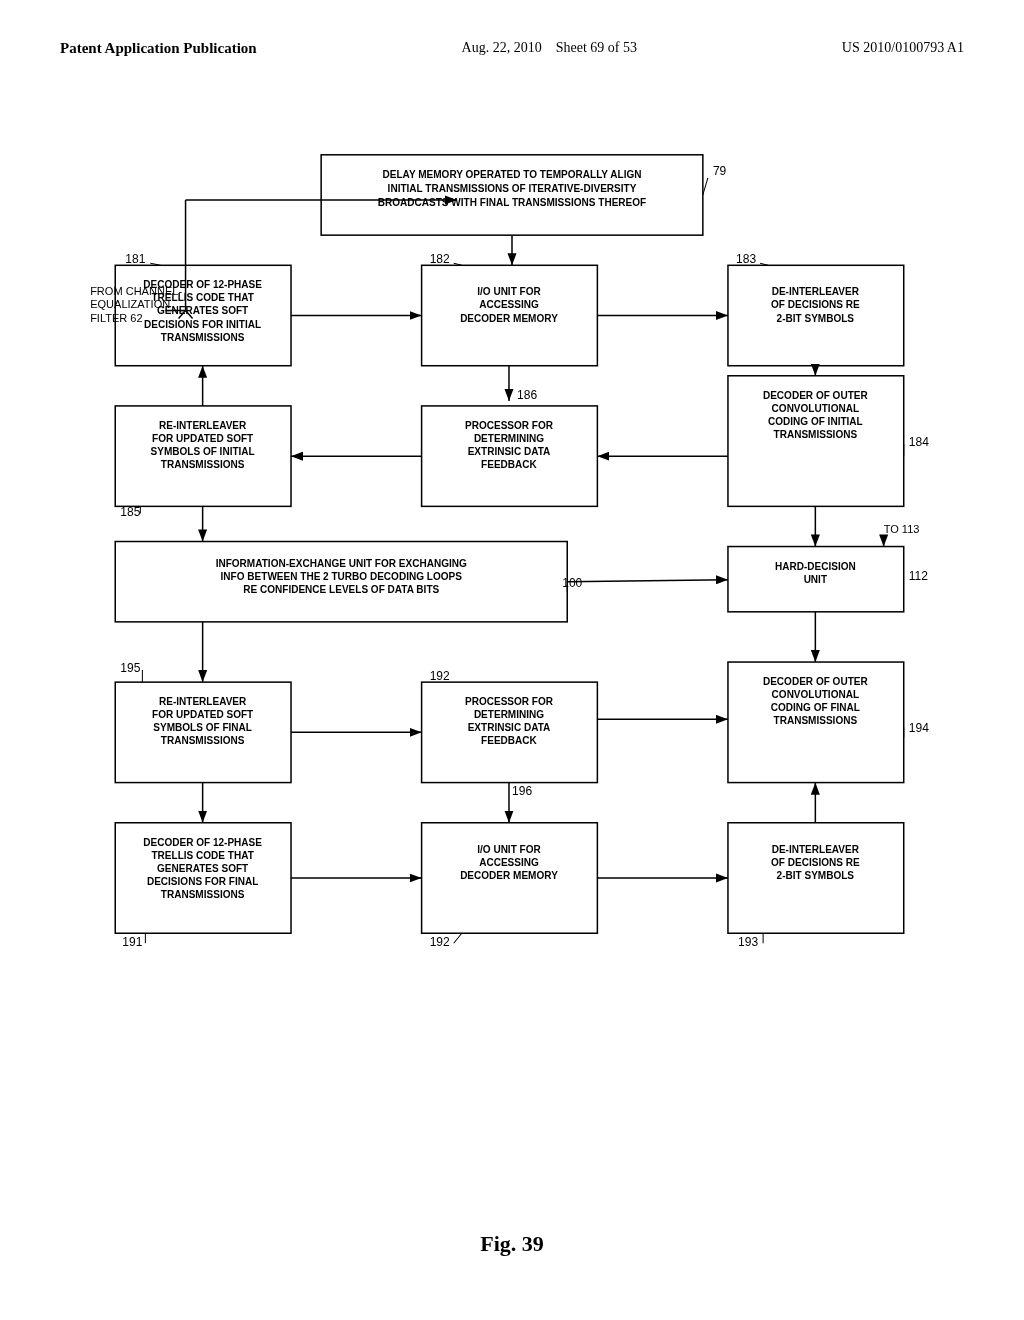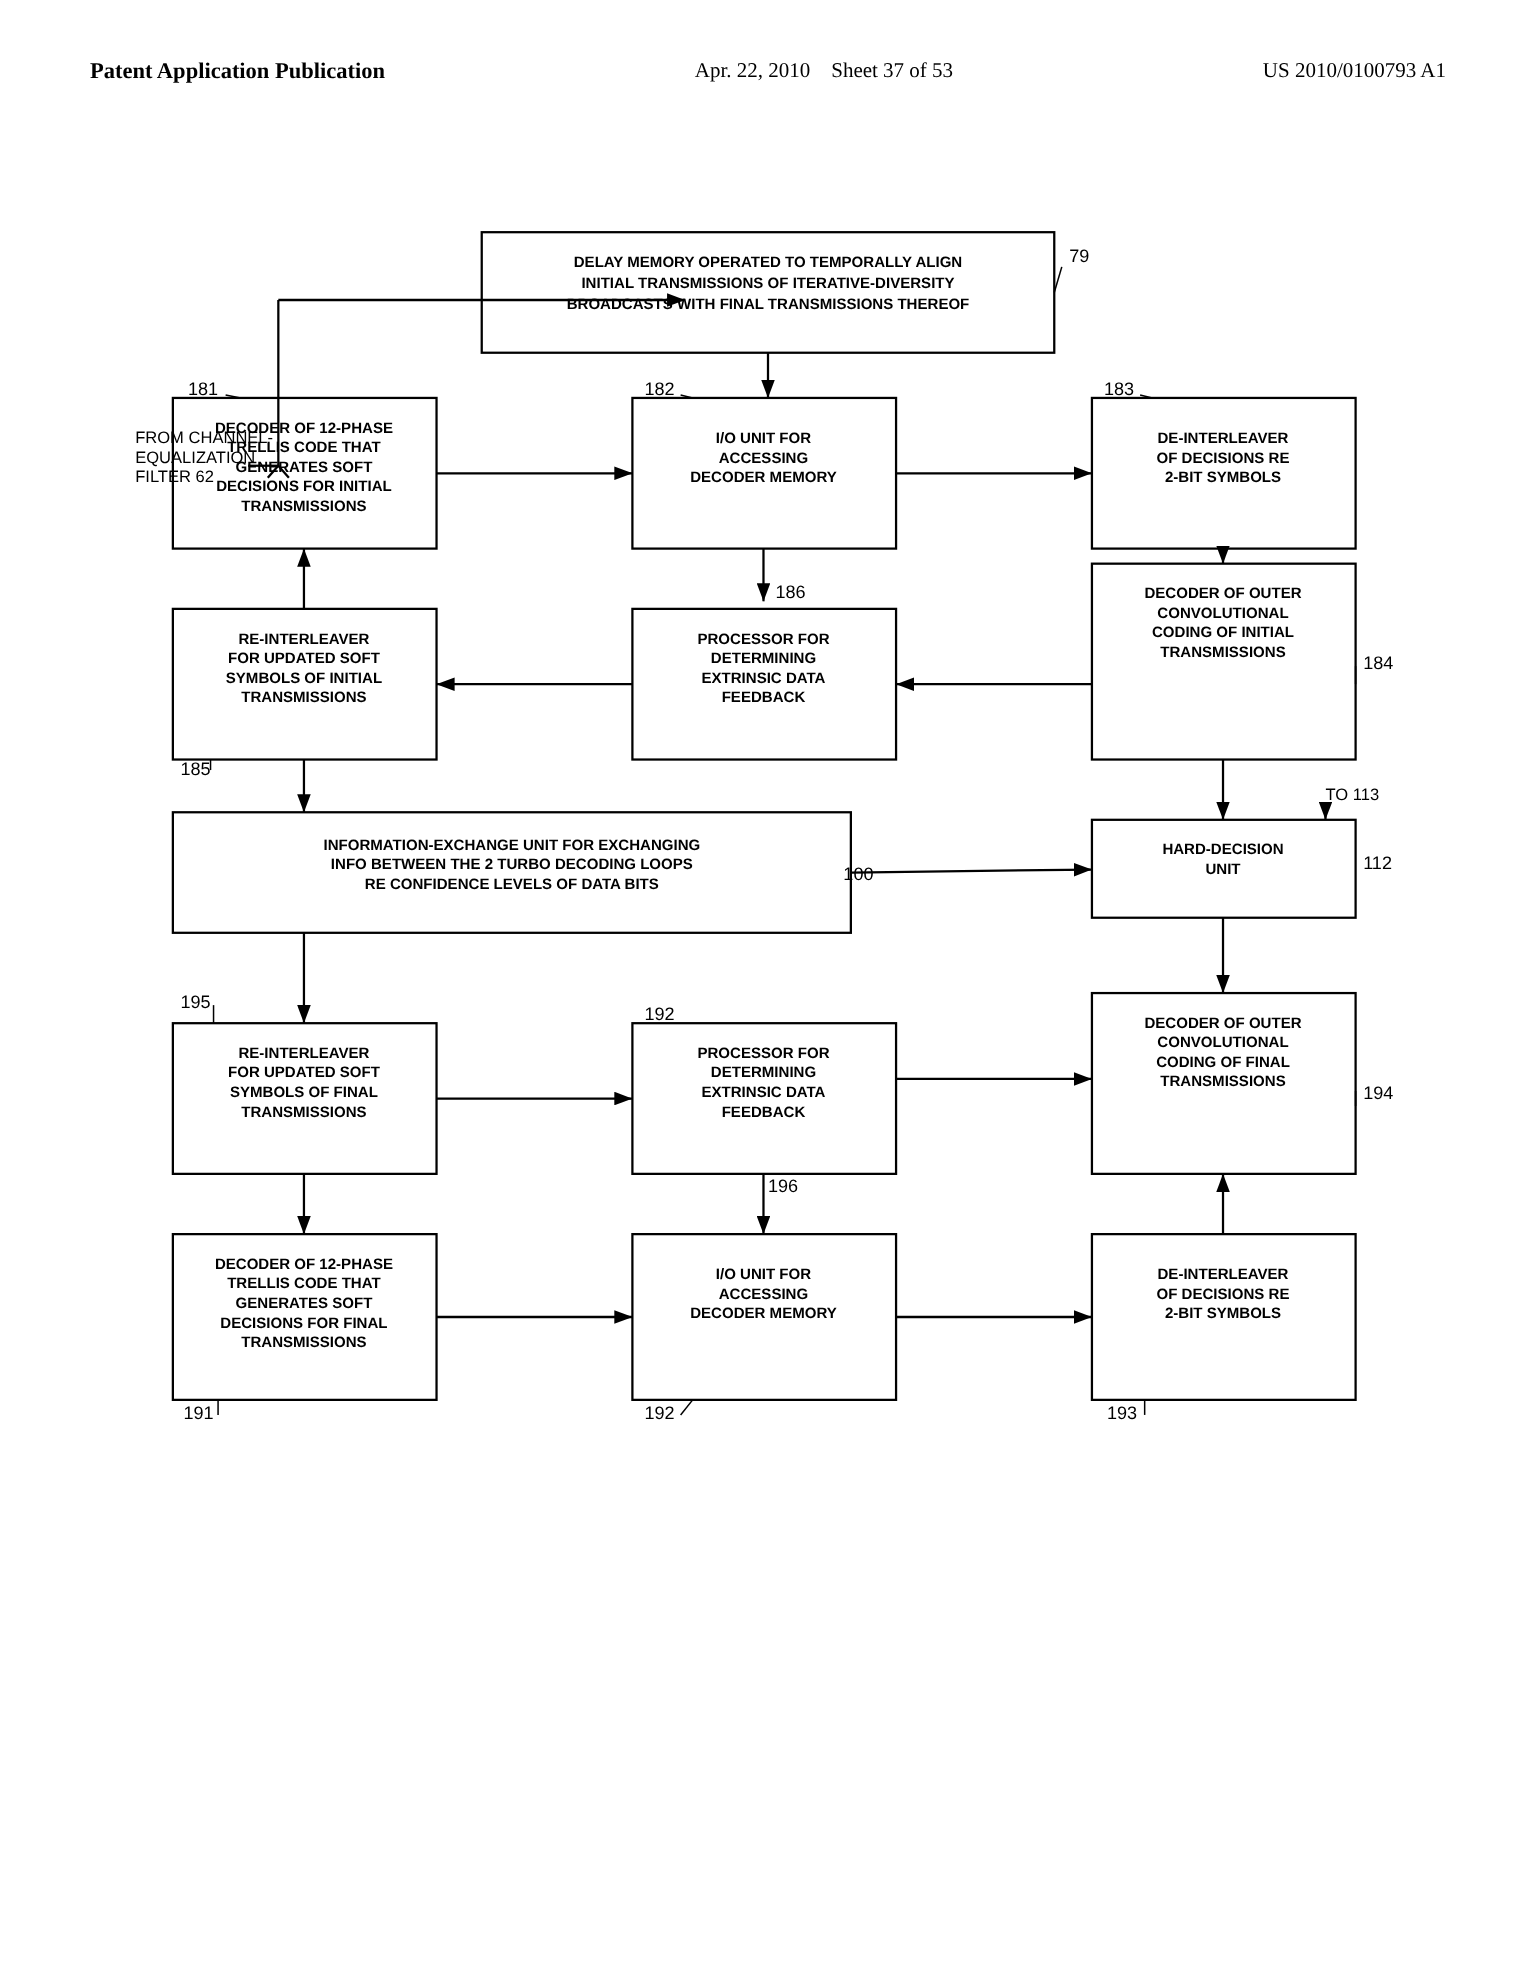--- a/index.html
+++ b/index.html
@@ -53,22 +53,22 @@
       margin-top: 10px;
     }
   </style>
 </head>
 <body>
 
 <div class="page">
   <div class="header">
     <div class="header-left">Patent Application Publication</div>
     <div class="header-center">
-      <span>Apr. 22, 2010</span>&nbsp;&nbsp;&nbsp;
-      <span>Sheet 37 of 53</span>
+      <span>Aug. 22, 2010</span>&nbsp;&nbsp;&nbsp;
+      <span>Sheet 69 of 53</span>
     </div>
     <div class="header-right">US 2010/0100793 A1</div>
   </div>
 
   <div class="diagram-area">
     <svg class="diagram" viewBox="0 0 900 1100" xmlns="http://www.w3.org/2000/svg">
 
       <defs>
         <marker id="arrowhead" markerWidth="8" markerHeight="6" refX="8" refY="3" orient="auto">
           <polygon points="0 0, 8 3, 0 6" fill="#000"></polygon>
@@ -254,13 +254,14 @@
 
       <line x1="535" y1="775" x2="665" y2="775" stroke="#000" stroke-width="1.5" marker-end="url(#arrowhead)"></line>
 
       <line x1="752" y1="720" x2="752" y2="680" stroke="#000" stroke-width="1.5" marker-end="url(#arrowhead)"></line>
 
       <line x1="447" y1="680" x2="447" y2="720" stroke="#000" stroke-width="1.5" marker-end="url(#arrowhead)"></line>
 
     </svg>
   </div>
 
+  <div class="fig-caption">Fig. 39</div>
 </div>
 
 </body></html>

